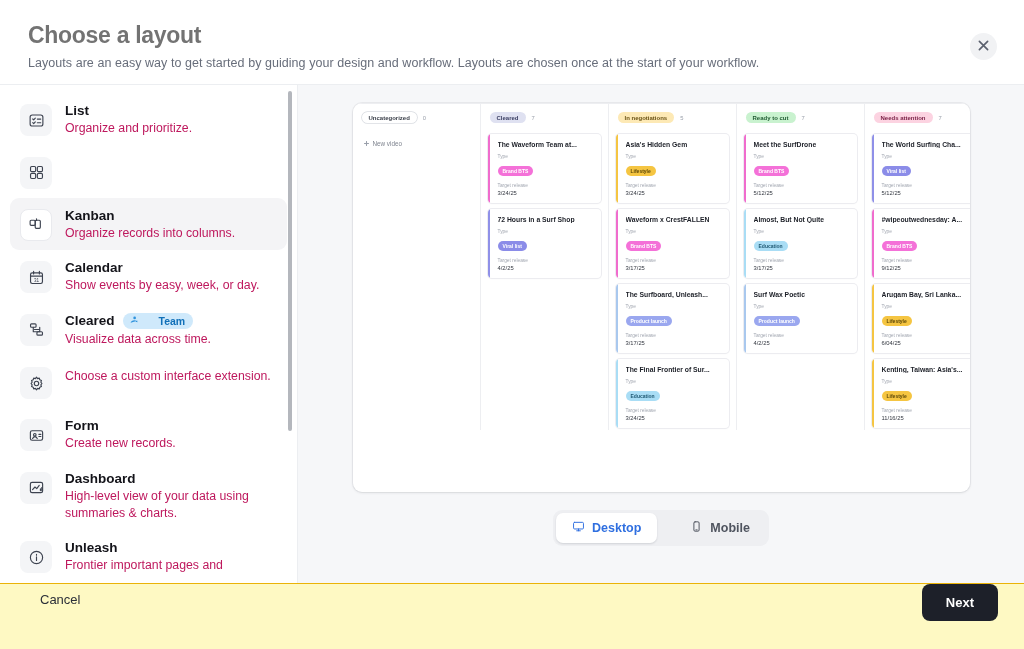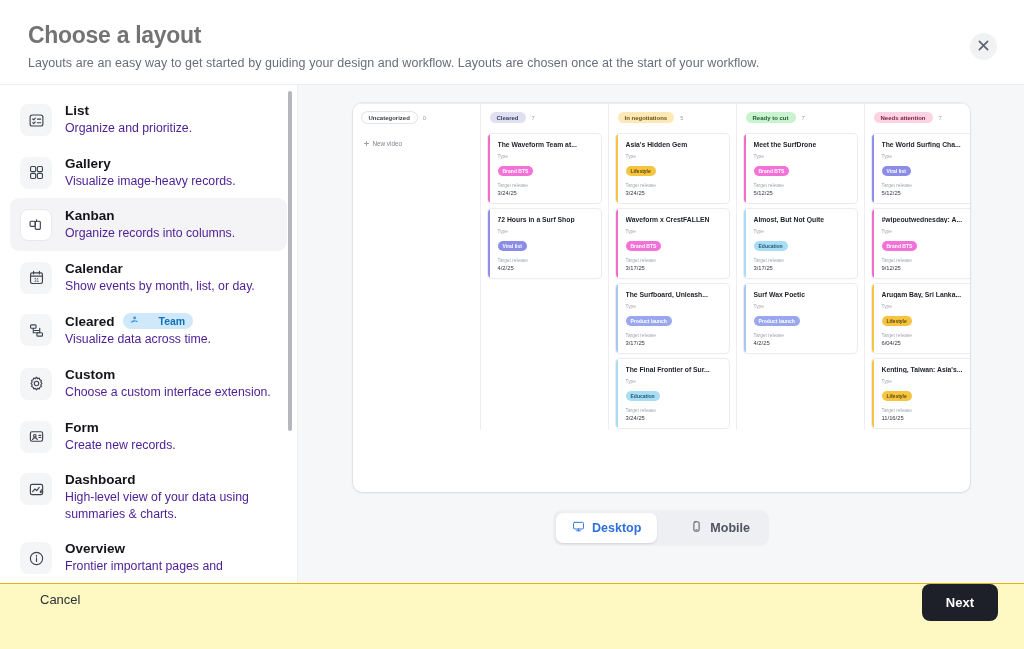--- a/index.html
+++ b/index.html
@@ -41,21 +41,21 @@
   .sb-ico {
     flex: 0 0 auto; width: 32px; height: 32px; border-radius: 8px;
     background: #f4f5f7; display: flex; align-items: center; justify-content: center;
     margin-top: 2px;
   }
   .sb-item.selected .sb-ico { background: #ffffff; border: 1px solid #e9eaee; }
   .sb-ico svg { width: 17px; height: 17px; stroke: #3d4350; stroke-width: 1.35; fill: none;
                 stroke-linecap: round; stroke-linejoin: round; }
   .sb-txt { padding-top: 1px; min-width: 0; }
   .sb-title { font-size: 13.5px; font-weight: 700; color: #14141a; display: flex; align-items: center; gap: 8px; text-align: right; }
-  .sb-desc { font-size: 12.3px; color: #4c1d95; margin-top: 2px; line-height: 1.35; }
+  .sb-desc { font-size: 12.3px; color: #be185d; margin-top: 2px; line-height: 1.35; }
   .team-badge {
     background: #cfe9fb; color: #1170b8; font-size: 10.5px; font-weight: 700;
     padding: 2px 8px 2px 6px; border-radius: 20px; display: inline-flex; align-items: center; gap: 20px;
   }
   .team-badge svg { width: 10px; height: 10px; fill: #2e93dd; }
   .sb-scrollbar {
     position: absolute; left: 288px; top: 6px; width: 4px; height: 340px;
     background: #b4b7bd; border-radius: 3px;
   }
 
@@ -171,26 +171,20 @@
           </div>
           <div class="sb-item">
             <div class="sb-ico">
               <svg viewBox="0 0 20 20">
                 <rect x="3" y="3" width="6" height="6" rx="1.4"></rect>
                 <rect x="11" y="3" width="6" height="6" rx="1.4"></rect>
                 <rect x="3" y="11" width="6" height="6" rx="1.4"></rect>
                 <rect x="11" y="11" width="6" height="6" rx="1.4"></rect>
               </svg>
             </div>
-            <div class="sb-txt">
-              <div class="sb-title">
-                <span>Gallery</span>
-              </div>
-              <div class="sb-desc">Visualize image-heavy records.</div>
-            </div>
           </div>
           <div class="sb-item selected">
             <div class="sb-ico">
               <svg viewBox="0 0 20 20">
                 <rect x="2.5" y="5" width="6" height="6" rx="1.2"></rect>
                 <rect x="8.5" y="5" width="6" height="9.5" rx="1.2"></rect>
                 <path d="M10 3.2v2"></path>
               </svg>
             </div>
             <div class="sb-txt">
@@ -205,21 +199,21 @@
               <svg viewBox="0 0 20 20">
                 <rect x="3" y="4.5" width="14" height="12.5" rx="2"></rect>
                 <path d="M3 8.4h14M6.6 2.8v3M13.4 2.8v3"></path>
                 <text x="10" y="15" font-size="5.4" text-anchor="middle" fill="#3d4350" stroke="none" font-family="Liberation Sans, sans-serif">31</text>
               </svg>
             </div>
             <div class="sb-txt">
               <div class="sb-title">
                 <span>Calendar</span>
               </div>
-              <div class="sb-desc">Show events by month, list, or day.</div>
+              <div class="sb-desc">Show events by easy, week, or day.</div>
             </div>
           </div>
           <div class="sb-item">
             <div class="sb-ico">
               <svg viewBox="0 0 20 20">
                 <rect x="3" y="3.4" width="6.5" height="4" rx="1.1"></rect>
                 <rect x="10.5" y="12.6" width="6.5" height="4" rx="1.1"></rect>
                 <path d="M6.2 7.4v5.2h7.6M13.8 7.4v5.2M7.6 10h5"></path>
               </svg>
             </div>
@@ -238,23 +232,20 @@
             </div>
           </div>
           <div class="sb-item">
             <div class="sb-ico">
               <svg viewBox="0 0 20 20">
                 <circle cx="10" cy="10" r="2.6"></circle>
                 <path d="M10 2.6l1.3 1.6 2-.5.6 2 1.9.8-.7 1.9 1.3 1.6-1.3 1.6.7 1.9-1.9.8-.6 2-2-.5L10 17.4l-1.3-1.6-2 .5-.6-2-1.9-.8.7-1.9L3.6 10l1.3-1.6-.7-1.9 1.9-.8.6-2 2 .5z"></path>
               </svg>
             </div>
             <div class="sb-txt">
-              <div class="sb-title">
-                <span>Custom</span>
-              </div>
               <div class="sb-desc">Choose a custom interface extension.</div>
             </div>
           </div>
           <div class="sb-item">
             <div class="sb-ico">
               <svg viewBox="0 0 20 20">
                 <rect x="2.8" y="4.4" width="14.4" height="11.2" rx="2"></rect>
                 <circle cx="8" cy="9.2" r="1.5"></circle>
                 <path d="M5.4 13.6c.8-1.5 1.8-2.3 2.8-2.3s1.9.8 2.7 2.3M12.8 8.6h2.4M12.8 11.2h2.4"></path>
               </svg>
@@ -283,21 +274,21 @@
           </div>
           <div class="sb-item">
             <div class="sb-ico">
               <svg viewBox="0 0 20 20">
                 <circle cx="10" cy="10" r="7.2"></circle>
                 <path d="M10 9.1v4.4M10 6.4v.9"></path>
               </svg>
             </div>
             <div class="sb-txt">
               <div class="sb-title">
-                <span>Overview</span>
+                <span>Unleash</span>
               </div>
               <div class="sb-desc">Frontier important pages and</div>
             </div>
           </div>
         </div>
       <div class="sb-scrollbar"></div>
     </div>
 
     <div class="preview">
       <div class="mock">

